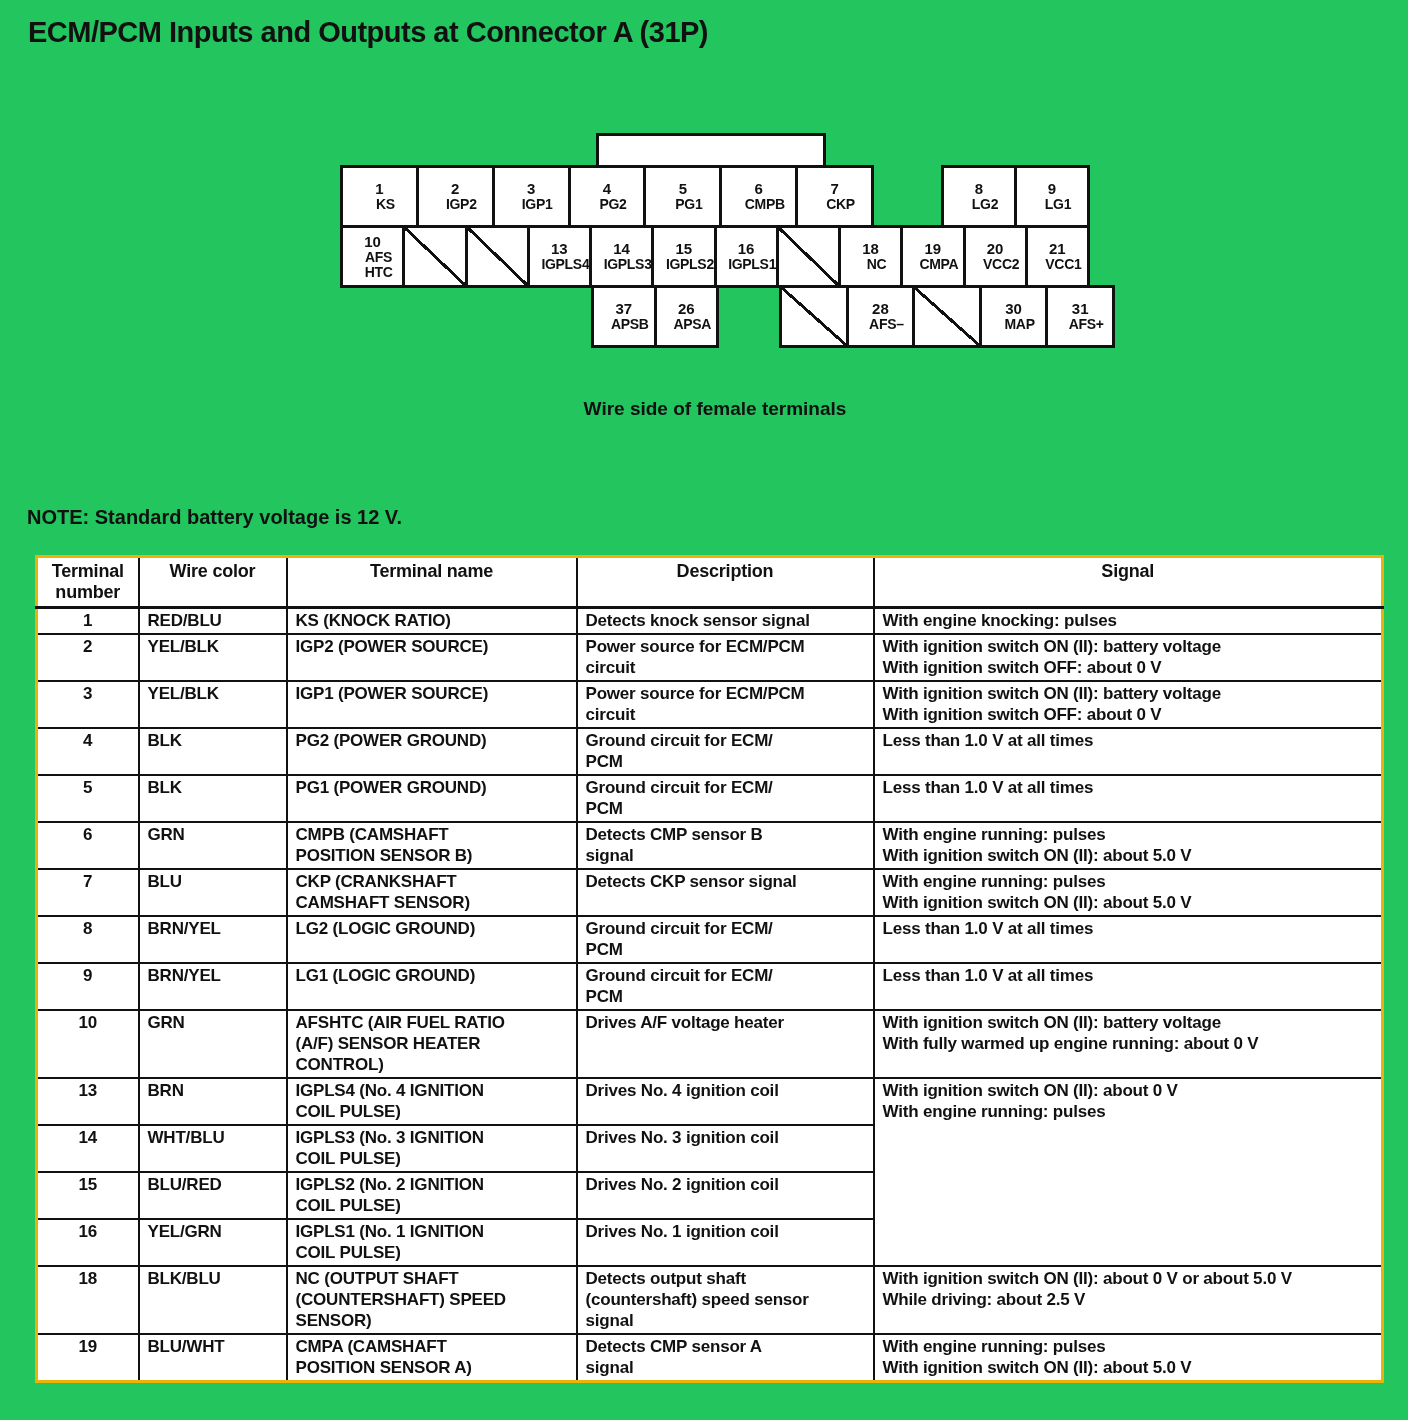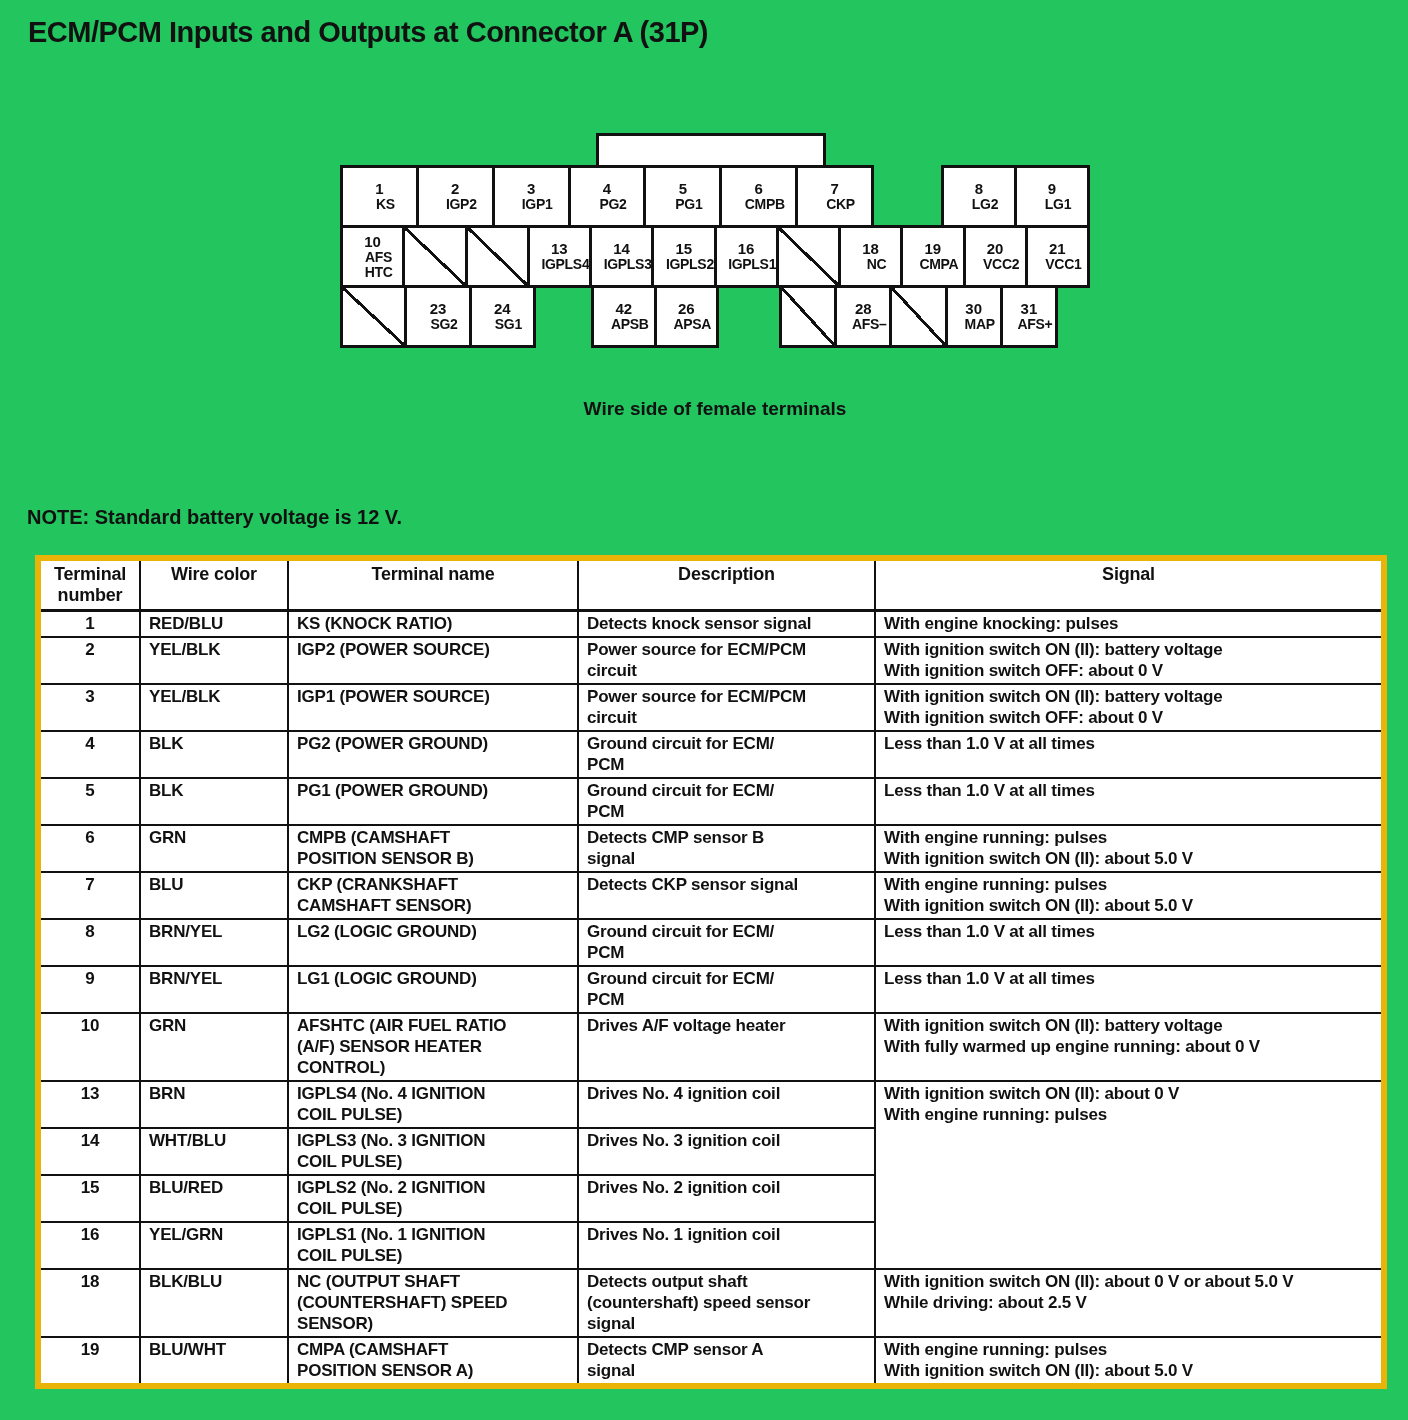--- a/index.html
+++ b/index.html
@@ -13,40 +13,40 @@
   
   .connector{position:absolute;left:340px;top:133px;width:750px;height:225px;}
   .key-tab{position:absolute;left:256px;top:0;width:224px;height:35px;
            border:3px solid #111;border-bottom:none;background:#fff;}
   .crow{position:absolute;display:flex;}
   .r1a{left:0;top:32px;width:534px;height:63px;}
   .r1b{left:601px;top:32px;width:149px;height:63px;}
   .r2 {left:0;top:92px;width:750px;height:63px;}
   .r3a{left:0;top:152px;width:196px;height:63px;}
   .r3b{left:251px;top:152px;width:128px;height:63px;}
-  .r3c{left:439px;top:152px;width:279px;height:63px;}
+  .r3c{left:439px;top:152px;width:336px;height:63px;}
   .pin-cell{flex:1;border:3px solid #111;margin-left:-3px;background:#fff;
             display:flex;flex-direction:column;align-items:center;justify-content:center;
             overflow:hidden;}
   .crow .pin-cell:first-child{margin-left:0;}
   .pin-num{font-size:15px;font-weight:bold;line-height:16px;}
   .pin-label{font-size:14px;font-weight:bold;line-height:15px;white-space:pre-line;
              text-align:center;letter-spacing:-0.3px;padding-left:12px;}
   .diag{background-image:linear-gradient(to top right,
         transparent calc(50% - 1.5px),#111 calc(50% - 1.5px),
         #111 calc(50% + 1.5px),transparent calc(50% + 1.5px));}
   .caption{position:absolute;left:340px;top:398px;width:750px;text-align:center;
            font-size:19px;font-weight:bold;}
 
   .note{position:absolute;left:27px;top:506px;font-size:20px;font-weight:bold;}
 
   
   table.tbl{position:absolute;left:35px;top:555px;width:1346px;
             border-collapse:collapse;table-layout:fixed;background:#fff;
-            border:6px solid #eab308;}
+            border:3px solid #eab308;}
   .tbl th,.tbl td{border:2px solid #111;vertical-align:top;
                   font-weight:bold;letter-spacing:-0.2px;
                   white-space:pre-line;overflow:hidden;}
   .tbl th{font-size:18px;line-height:21px;text-align:center;
           height:45px;padding:3px 4px 0 4px;border-bottom:3px solid #111;}
   .tbl td{font-size:17px;line-height:21px;padding:1px 8px 2px 8px;}
   td.c-num{text-align:center;padding:1px 2px;}
   td.c-wire{}
 </style>
 </head>
@@ -133,34 +133,23 @@
         </div>
         <div class="pin-cell">
           <div class="pin-num">20</div>
           <div class="pin-label">VCC2</div>
         </div>
         <div class="pin-cell">
           <div class="pin-num">21</div>
           <div class="pin-label">VCC1</div>
         </div>
       </div>
-    <div class="crow r3a">
-        <div class="pin-cell diag"></div>
-        <div class="pin-cell">
-          <div class="pin-num">23</div>
-          <div class="pin-label">SG2</div>
-        </div>
-        <div class="pin-cell">
-          <div class="pin-num">24</div>
-          <div class="pin-label">SG1</div>
-        </div>
-      </div>
     <div class="crow r3b">
         <div class="pin-cell">
-          <div class="pin-num">42</div>
+          <div class="pin-num">37</div>
           <div class="pin-label">APSB</div>
         </div>
         <div class="pin-cell">
           <div class="pin-num">26</div>
           <div class="pin-label">APSA</div>
         </div>
       </div>
     <div class="crow r3c">
         <div class="pin-cell diag"></div>
         <div class="pin-cell">

